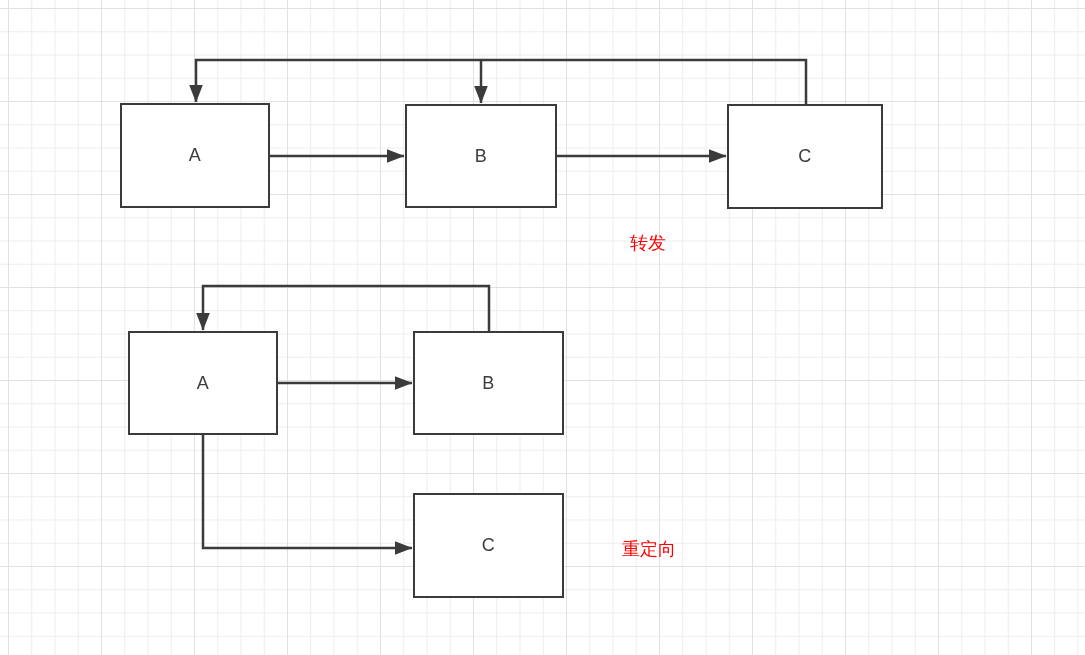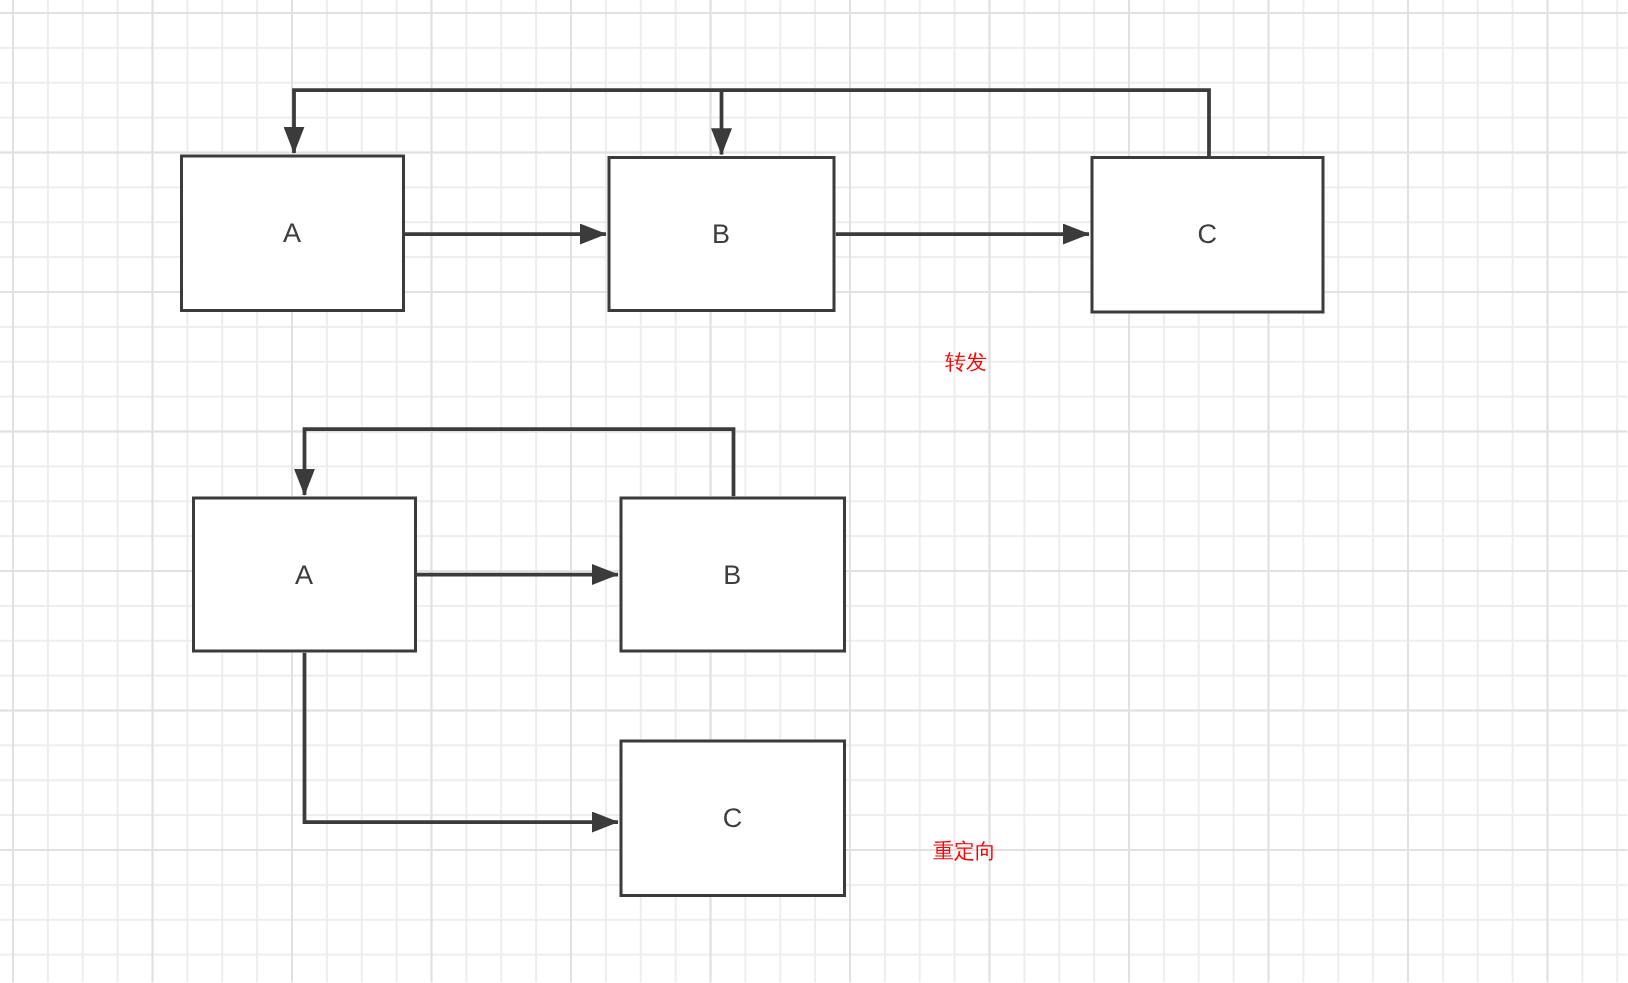--- a/index.html
+++ b/index.html
@@ -51,21 +51,21 @@
     justify-content: center;
   }
   .node-label {
     font-size: 18px;
     color: #3d3d3d;
     letter-spacing: 0.5px;
     user-select: none;
   }
   .flow-label {
     position: absolute;
-    font-size: 14px;
+    font-size: 18px;
     line-height: 1.1;
     color: var(--label-red, #ff0000);
     white-space: nowrap;
     user-select: none;
   }
 </style>
 </head>
 <body>
 
 <div class="canvas">
@@ -101,15 +101,15 @@
     <span class="node-label">A</span>
   </div>
   <div class="node" style="left:413px; top:331px; width:151px; height:104px;">
     <span class="node-label">B</span>
   </div>
   <div class="node" style="left:413px; top:493px; width:151px; height:105px;">
     <span class="node-label">C</span>
   </div>
 
   <div class="flow-label" style="left:630px; top:234px;">转发</div>
-  <div class="flow-label" style="left:622px; top:560px;">重定向</div>
+  <div class="flow-label" style="left:622px; top:541px;font-family:Liberation Mono, monospace;">重定向</div>
 
 </div>
 
 </body></html>

